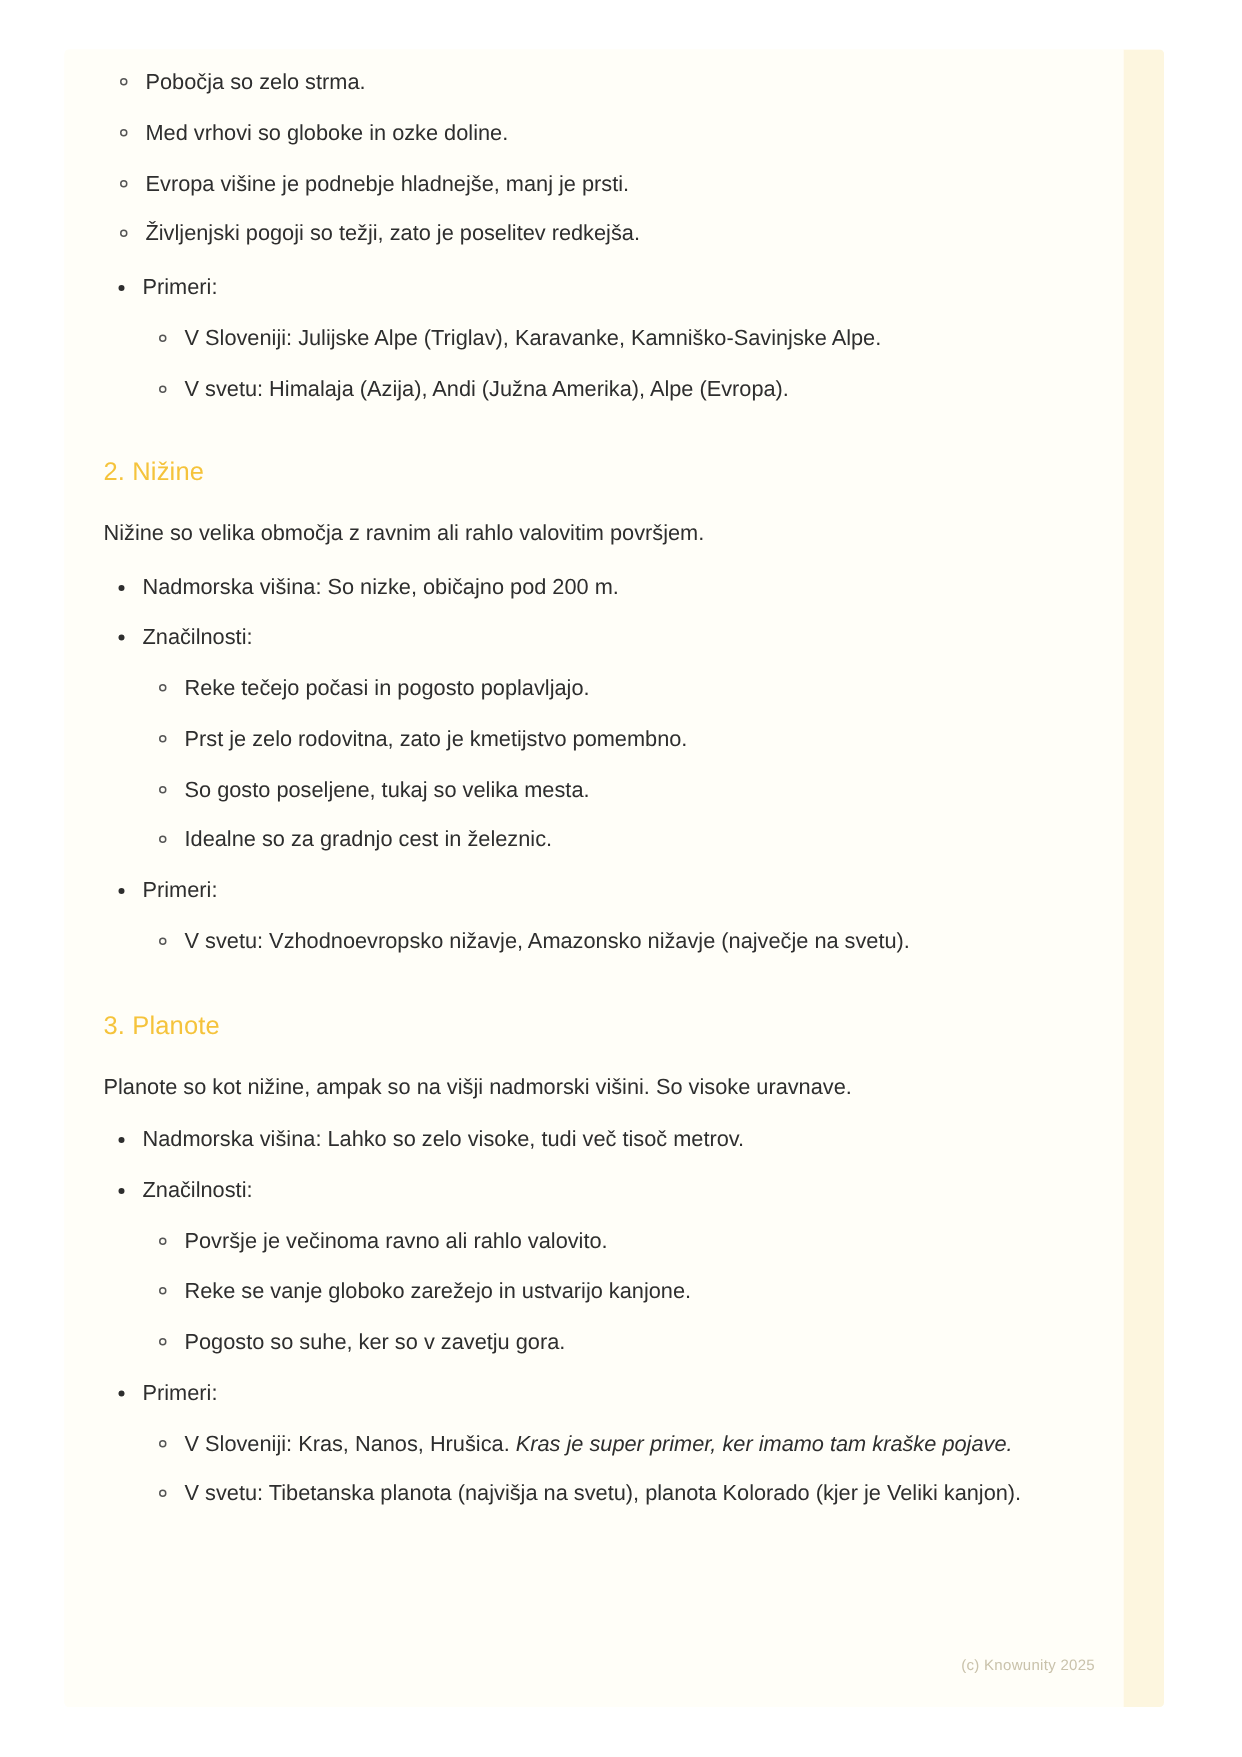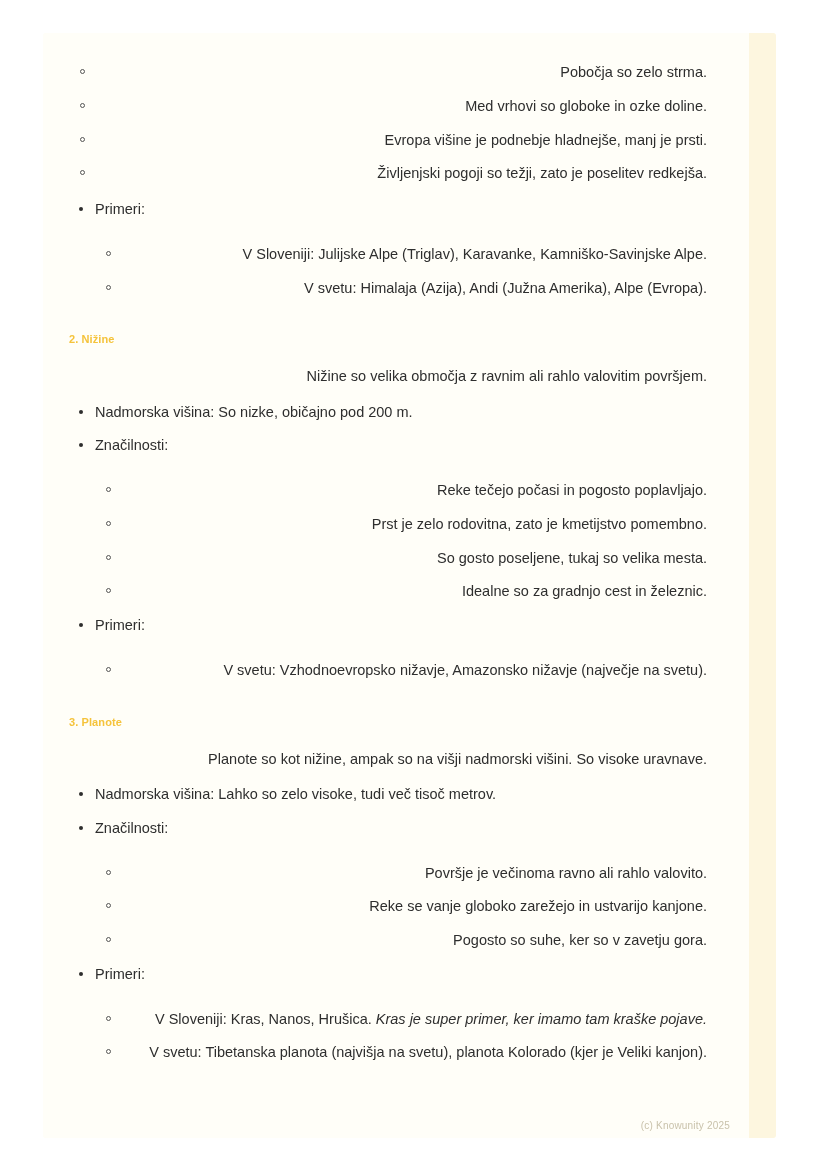--- a/index.html
+++ b/index.html
@@ -39,31 +39,30 @@
     position: absolute;
     right: 0; top: 0;
     width: 27px; height: 100%;
     background: #fdf6df;
   }
   .content {
     padding-top: 6px;
   }
   h2.section {
     color: #f5c33b;
-    font-size: 11px;
-    font-weight: bold;
+    font-size: 17px;
+    font-weight: normal;
     margin: 34px 0 0 0;
     letter-spacing: 0.1px;
   }
   p.para {
     font-size: 14.5px;
     line-height: 1.55;
     margin: 20px 0 0 0;
     color: #2e2e2e;
-    text-align: right;
   }
   ul.lvl1 {
     list-style: none;
     margin: 14px 0 0 0;
     padding: 0;
   }
   ul.lvl1 > li {
     position: relative;
     padding-left: 26px;
     margin-top: 12px;
@@ -76,23 +75,22 @@
     position: absolute;
     left: 10px;
     top: 8px;
     width: 4px;
     height: 4px;
     border-radius: 50%;
     background: #2e2e2e;
   }
   ul.lvl2 {
     list-style: none;
-    margin: 23px 0 0 0;
+    margin: 6px 0 0 0;
     padding: 0;
-    text-align: right;
   }
   ul.lvl2 > li {
     position: relative;
     padding-left: 28px;
     margin-top: 12px;
     font-size: 14.5px;
     line-height: 1.5;
     color: #2e2e2e;
   }
   ul.lvl2 > li::before {
@@ -111,21 +109,21 @@
     margin-top: 0;
   }
   .top-list > li:first-child {
     margin-top: 0;
   }
   b { font-weight: normal; }
   i { }
   .footer {
     position: absolute;
     right: 46px;
-    bottom: 7px;
+    bottom: 22px;
     font-size: 10px;
     color: #c9c2ab;
     letter-spacing: 0.2px;
   }
 </style>
 </head>
 <body>
 
 <div class="page">
   <div class="edge-strip"></div>

